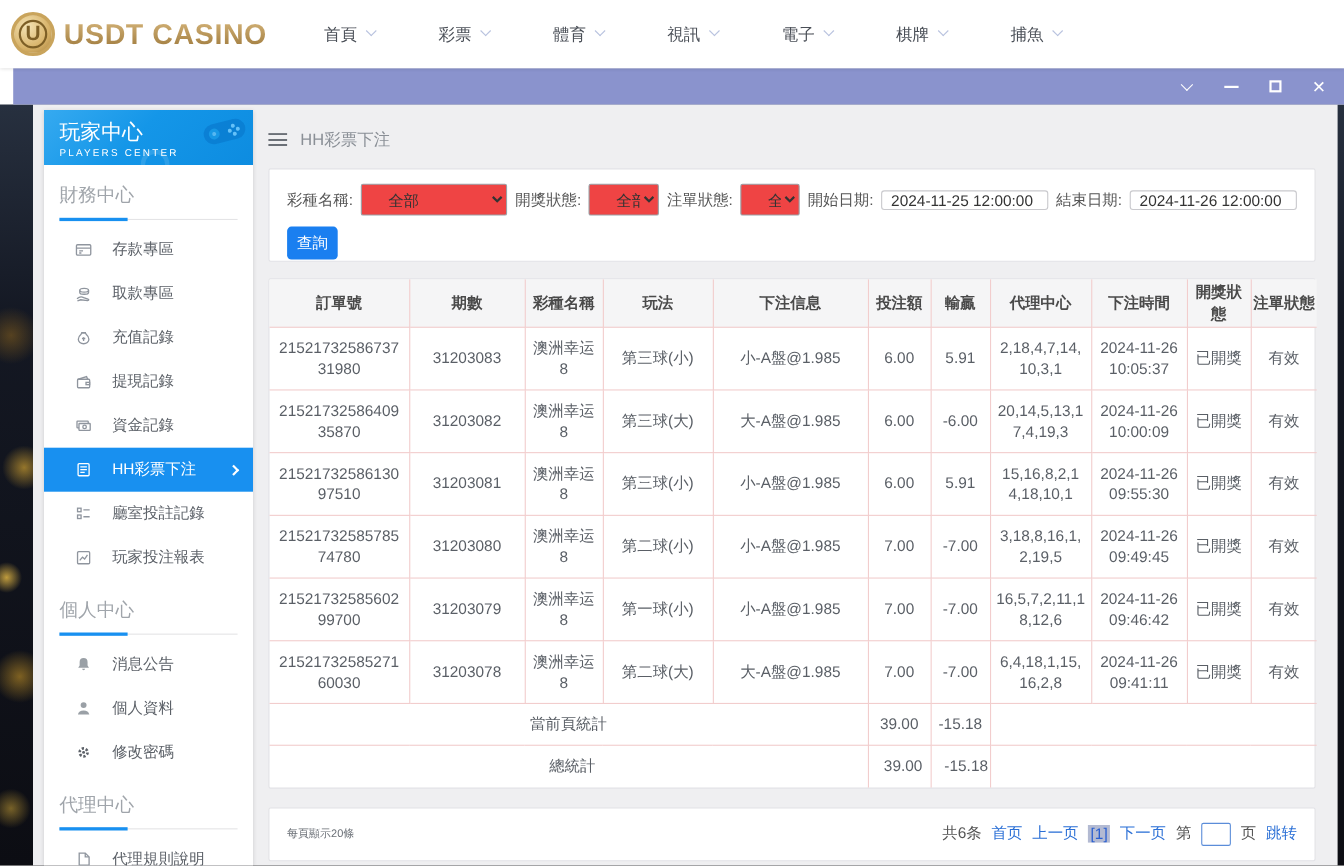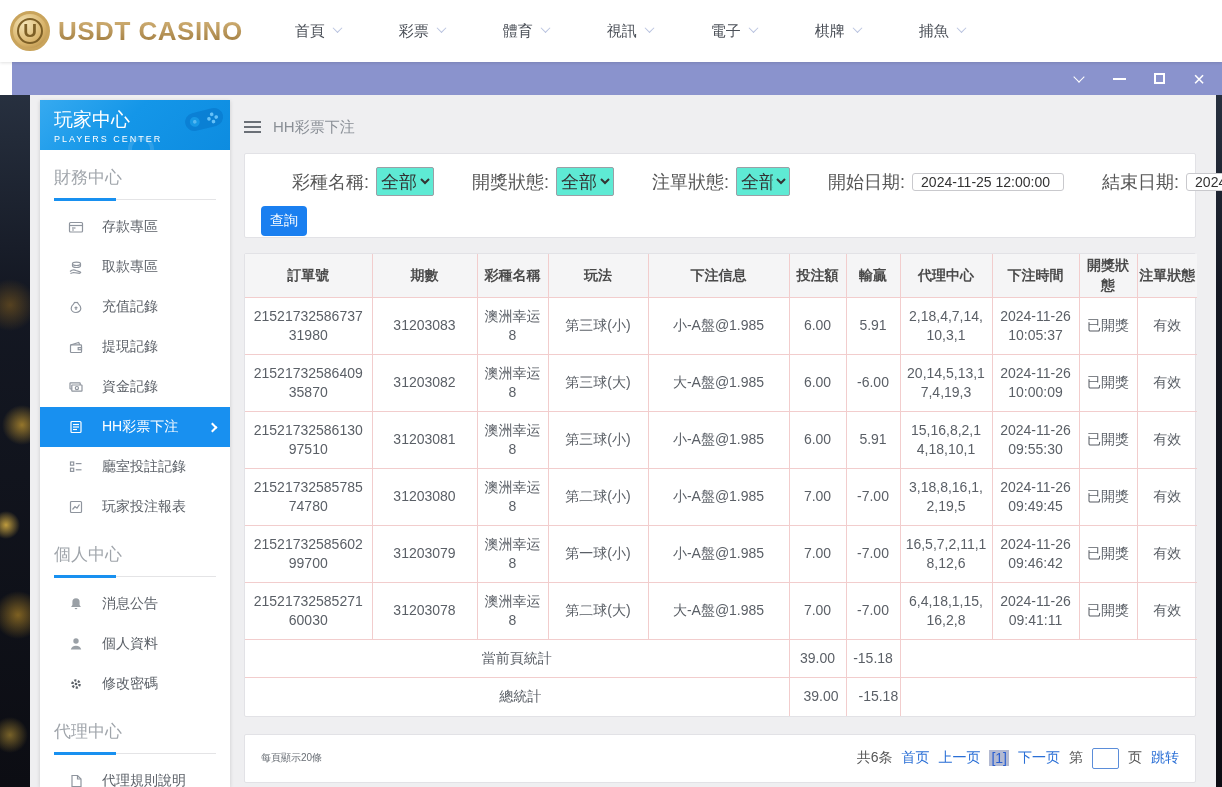--- a/index.html
+++ b/index.html
@@ -72,23 +72,23 @@
   .main { position:absolute; left:214px; top:0; width:952px; }
   .breadcrumb { display:flex; align-items:center; gap:12px; margin-top:18px; height:28px; }
   .burger { width:17px; height:12px; cursor:pointer;
             background:repeating-linear-gradient(#6b7077 0 2px, transparent 2px 5px); }
   .bc-title { font-size:15px; color:#8a8f96; }
 
   .card { background:#fff; border:1px solid #e2e2e6; border-radius:2px; }
 
   .filter-card { margin-top:12px; height:85px; padding:13px 16px 0; }
   .filter-row { display:flex; align-items:center; gap:7px; flex-wrap:nowrap; }
-  .filter-row label { font-size:18px; color:#555; white-space:nowrap;margin-left:31px; }
-  .filter-row select { height:29px; font-size:18px; color:#333; border:1px solid #9aa0a6;
-                       border-radius:2px; background:#5eead4; font-family:"Liberation Sans",sans-serif; }
+  .filter-row label { font-size:14px; color:#555; white-space:nowrap; }
+  .filter-row select { height:29px; font-size:14px; color:#333; border:1px solid #9aa0a6;
+                       border-radius:2px; background:#ef4444; font-family:"Liberation Sans",sans-serif;padding-left:20px; }
   .sel-wide { width:138px; } .sel-mid { width:64px; } .sel-sm { width:54px; }
   .date-input { height:18px; width:152px; font-size:14px; color:#333; border:1px solid #c9c9cd;
                 border-radius:3px; padding:0 8px; font-family:"Liberation Sans",sans-serif; }
   .btn-query { margin-top:10px; width:46px; height:30px; background:#1a7ff0; color:#fff; border:none;
                border-radius:4px; font-size:14px; cursor:pointer; font-family:"Liberation Sans",sans-serif; }
 
   .table-card { margin-top:15px; }
   table.tbl { width:100%; border-collapse:collapse; table-layout:fixed; }
   .tbl th, .tbl td { border:1px solid #f2cdcd; text-align:center; vertical-align:middle;
                      font-size:14px; padding:2px 5px; line-height:1.4; }

